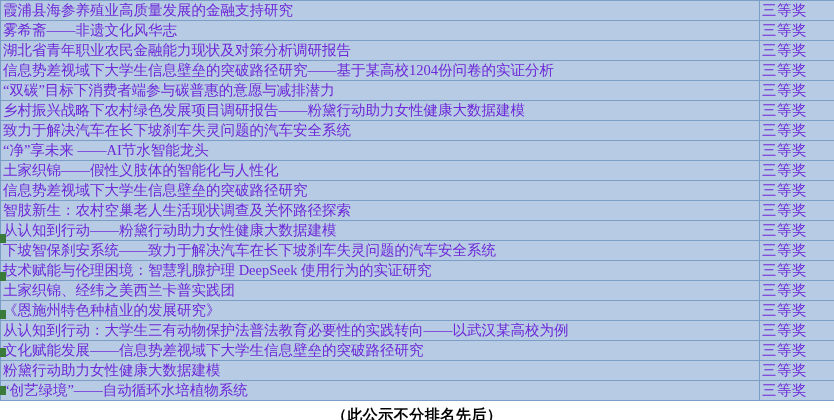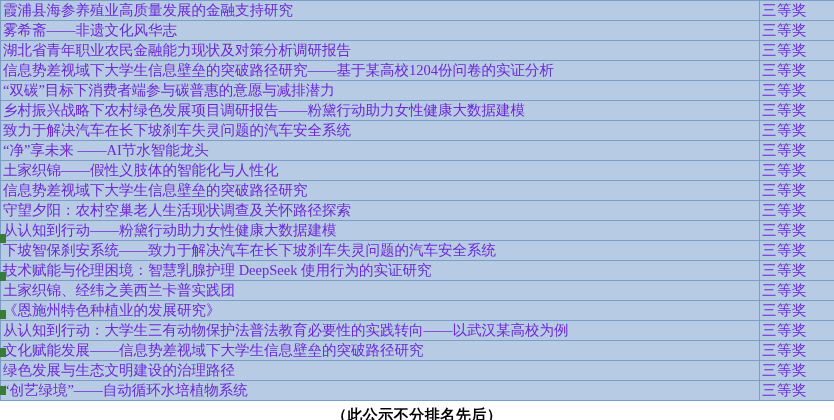--- a/index.html
+++ b/index.html
@@ -119,21 +119,21 @@
       </tr>
       <tr>
         <td class="title-cell">土家织锦——假性义肢体的智能化与人性化</td>
         <td class="award-cell">三等奖</td>
       </tr>
       <tr>
         <td class="title-cell">信息势差视域下大学生信息壁垒的突破路径研究</td>
         <td class="award-cell">三等奖</td>
       </tr>
       <tr>
-        <td class="title-cell">守望夕阳：农村空巢老人生活现状调查及关怀路径探索</td>
+        <td class="title-cell">智肢新生：农村空巢老人生活现状调查及关怀路径探索</td>
         <td class="award-cell">三等奖</td>
       </tr>
       <tr>
         <td class="title-cell">从认知到行动——粉黛行动助力女性健康大数据建模</td>
         <td class="award-cell">三等奖</td>
       </tr>
       <tr>
         <td class="title-cell">下坡智保刹安系统——致力于解决汽车在长下坡刹车失灵问题的汽车安全系统</td>
         <td class="award-cell">三等奖</td>
       </tr>
@@ -151,21 +151,21 @@
       </tr>
       <tr>
         <td class="title-cell">从认知到行动：大学生三有动物保护法普法教育必要性的实践转向——以武汉某高校为例</td>
         <td class="award-cell">三等奖</td>
       </tr>
       <tr>
         <td class="title-cell">文化赋能发展——信息势差视域下大学生信息壁垒的突破路径研究</td>
         <td class="award-cell">三等奖</td>
       </tr>
       <tr>
-        <td class="title-cell">绿色发展与生态文明建设的治理路径</td>
+        <td class="title-cell">粉黛行动助力女性健康大数据建模</td>
         <td class="award-cell">三等奖</td>
       </tr>
       <tr>
         <td class="title-cell">“创艺绿境”——自动循环水培植物系统</td>
         <td class="award-cell">三等奖</td>
       </tr>
     </tbody>
   </table>
 
   <div class="footer-note">（此公示不分排名先后）</div>

